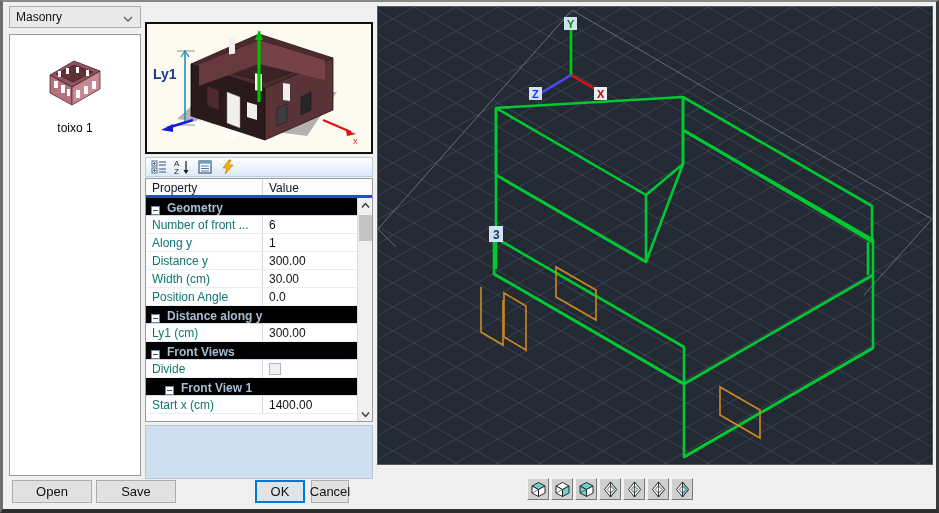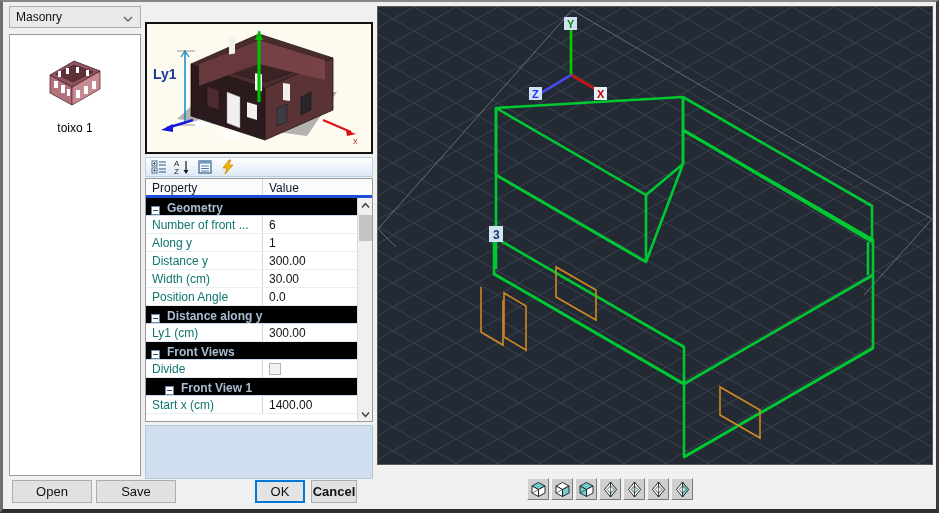--- a/index.html
+++ b/index.html
@@ -185,21 +185,21 @@
     cursor: pointer;
     font-family: "Liberation Sans", sans-serif;
   }
   .btn.focus {
     border: 2px solid #0078d7;
     background: #e3e3e3;
   }
   #btn-open   { left: 9px;   top: 478px; width: 80px; }
   #btn-save   { left: 93px;  top: 478px; width: 80px; }
   #btn-ok     { left: 252px; top: 478px; width: 50px; }
-  #btn-cancel { left: 308px; top: 478px; width: 46px; font-weight: bold; }
+  #btn-cancel { left: 308px; top: 478px; width: 38px; }
 
   
   #view-toolbar {
     position: absolute; left: 524px; top: 476px;
     height: 26px; display: flex; gap: 2px;
   }
   .vbtn {
     width: 22px; height: 22px;
     background: #cfcfcf;
     border-top: 1px solid #f4f4f4;

